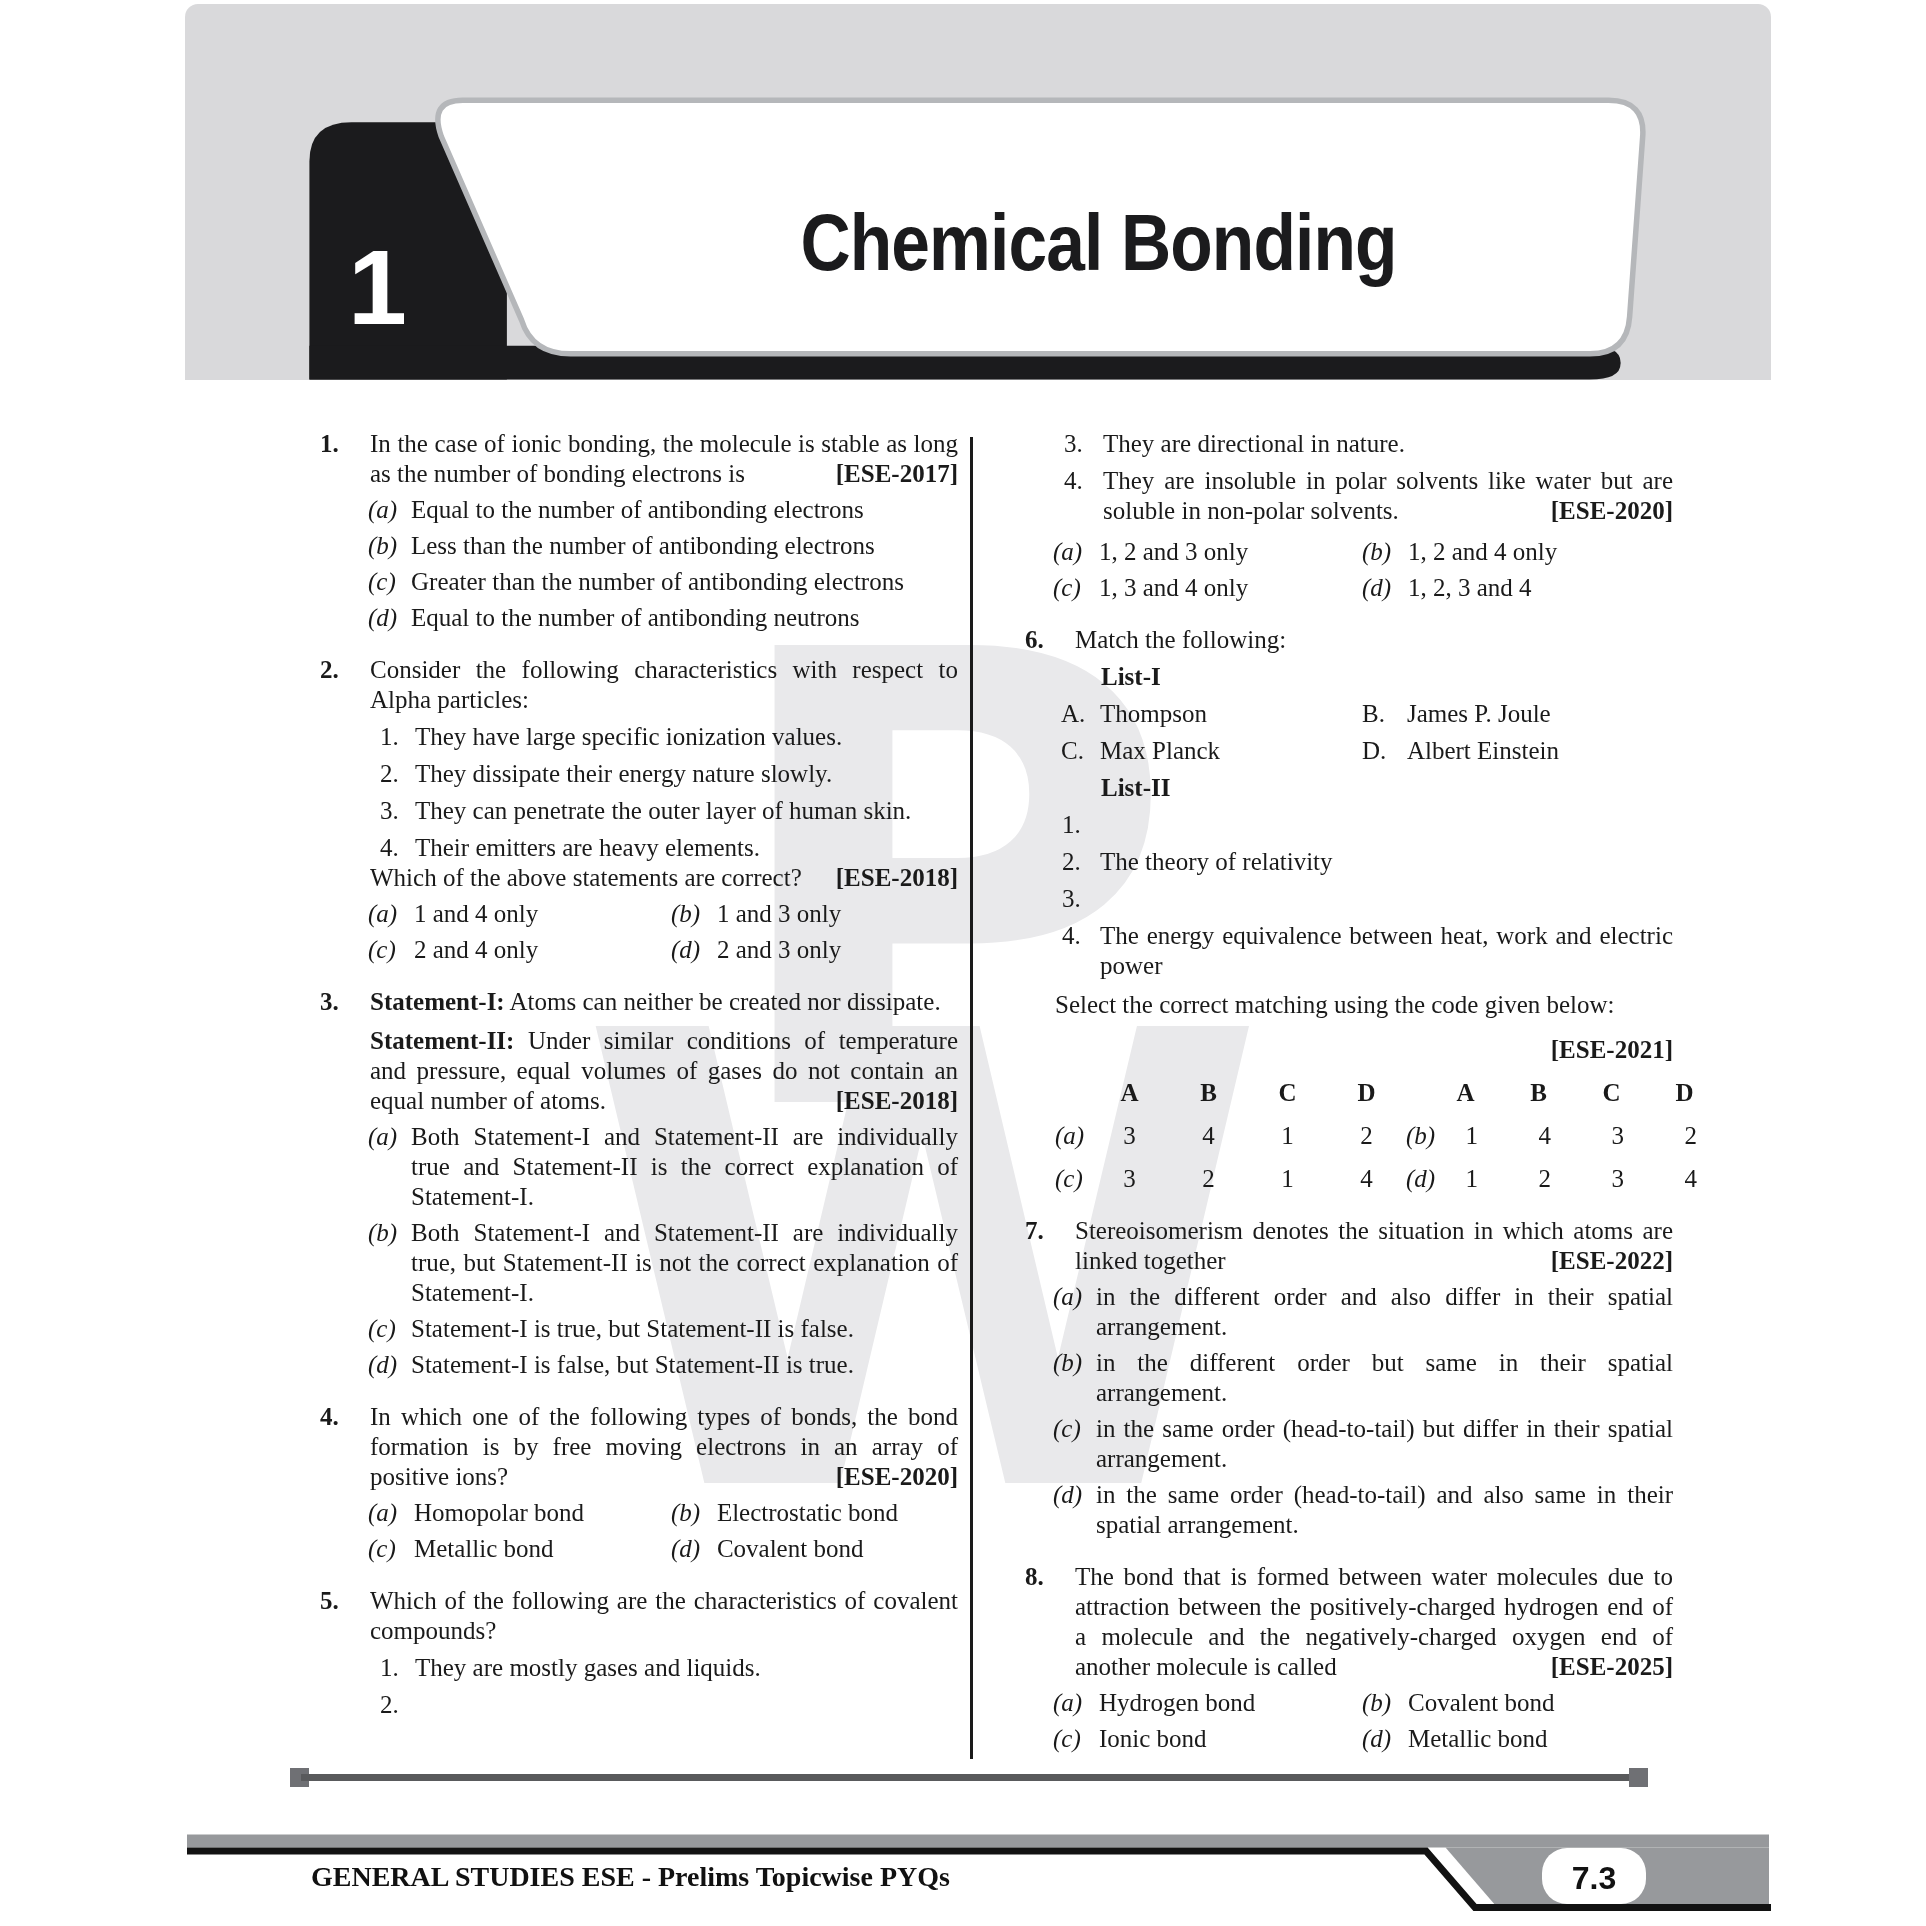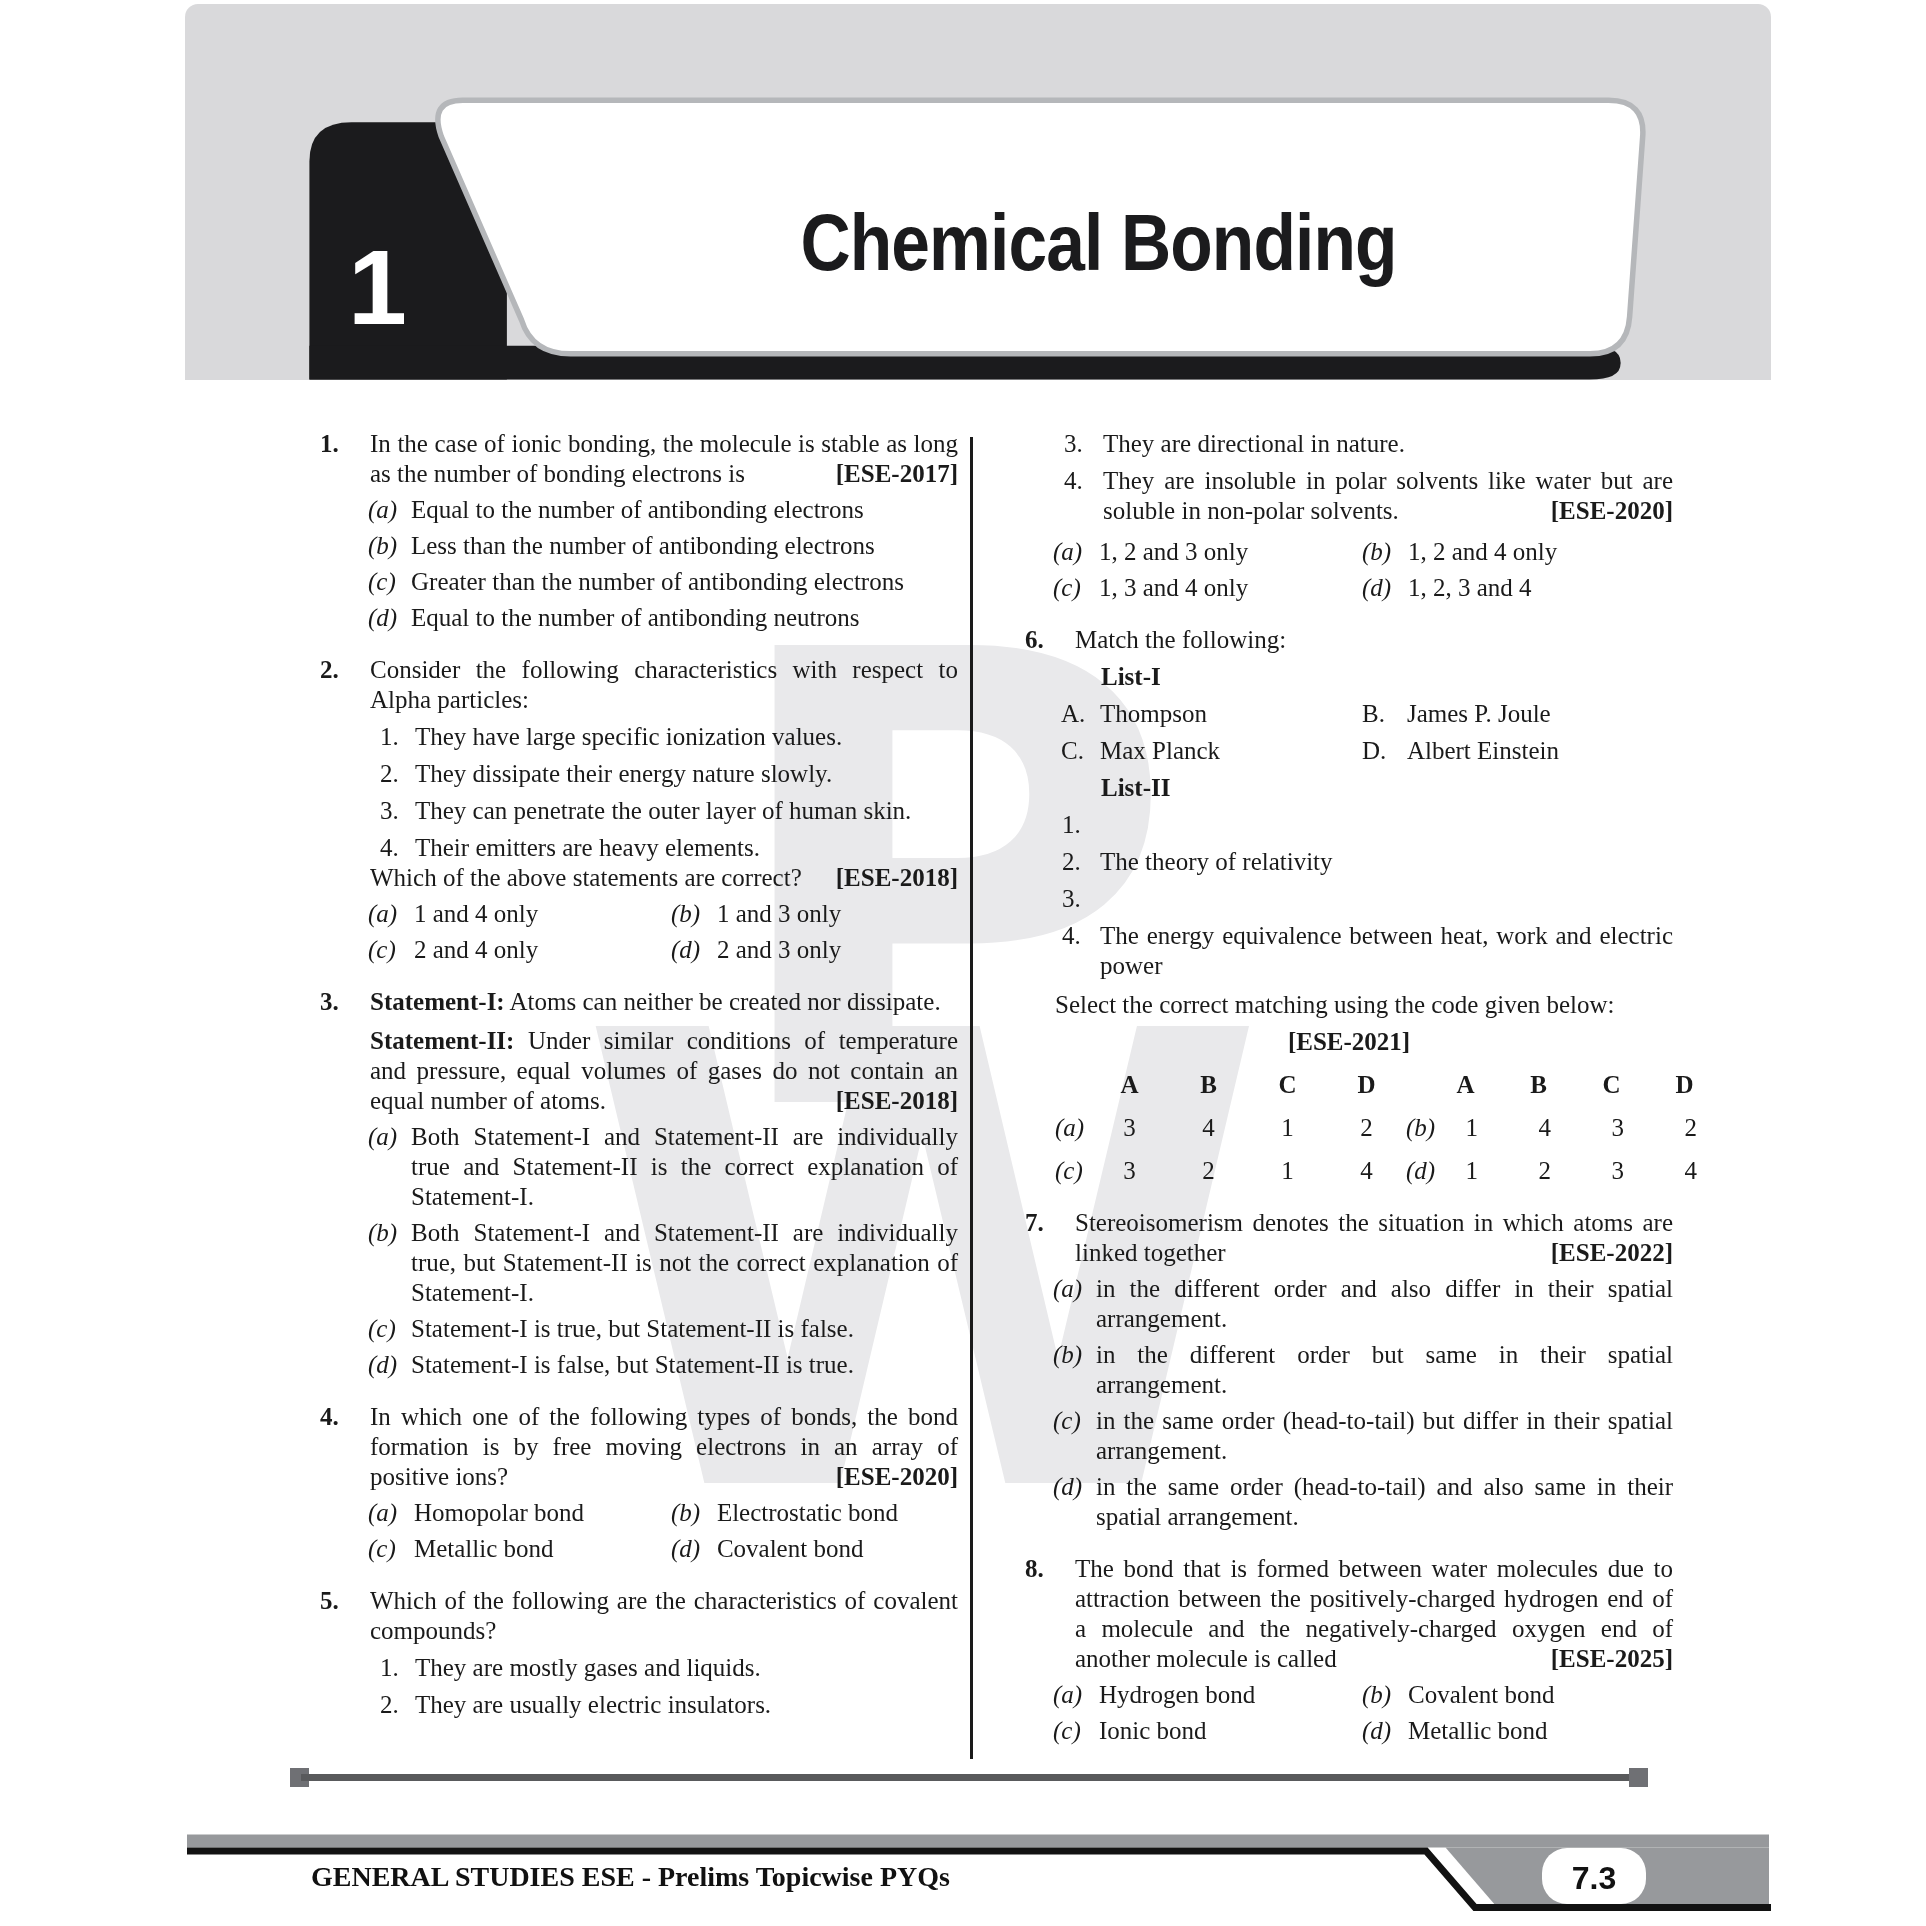--- a/index.html
+++ b/index.html
@@ -55,21 +55,21 @@
   .ohalf2 .om{flex:0 0 46px;font-style:italic;}
   .otn{white-space:nowrap;}
 
   .sub{display:flex;margin-top:7px;}
   .sub .sn{flex:0 0 35px;margin-left:60px;}
   .sub .st{flex:1;text-align:justify;}
   .col-right .sub .sn{margin-left:39px;flex-basis:39px;}
 
   .closing{padding-left:50px;text-align:justify;}
   .closing2{padding-left:30px;text-align:justify;margin-top:9px;}
-  .tagline{text-align:center;margin-top:7px;font-weight:bold;}
+  .tagline{text-align:right;margin-top:15px;font-weight:bold;}
 
   .llabel{margin-left:76px;font-weight:bold;margin-top:7px;}
   .lpair{display:flex;margin-top:7px;}
   .lhalf{flex:0 0 52%;display:flex;}
   .lhalf2{flex:1;display:flex;}
   .lm{flex:0 0 39px;margin-left:36px;}
   .lm2{flex:0 0 45px;}
   .l2{display:flex;margin-top:7px;}
   .l2 .sn{flex:0 0 38px;margin-left:37px;}
   .l2 .st{flex:1;text-align:justify;}
@@ -256,21 +256,20 @@
         <div class="qbody">
           <span>Which of the following are the characteristics of covalent compounds?</span>
         </div>
       </div>
       <div class="sub">
         <span class="sn">1.</span>
         <span class="st">They are mostly gases and liquids.</span>
       </div>
       <div class="sub">
         <span class="sn">2.</span>
-        <span class="st">They are usually electric insulators.</span>
       </div>
     </div>
   </div>
 
   <div class="col col-right">
 
     <div class="q">
       <div class="sub" style="margin-top:0">
         <span class="sn">3.</span>
         <span class="st">They are directional in nature.</span>

